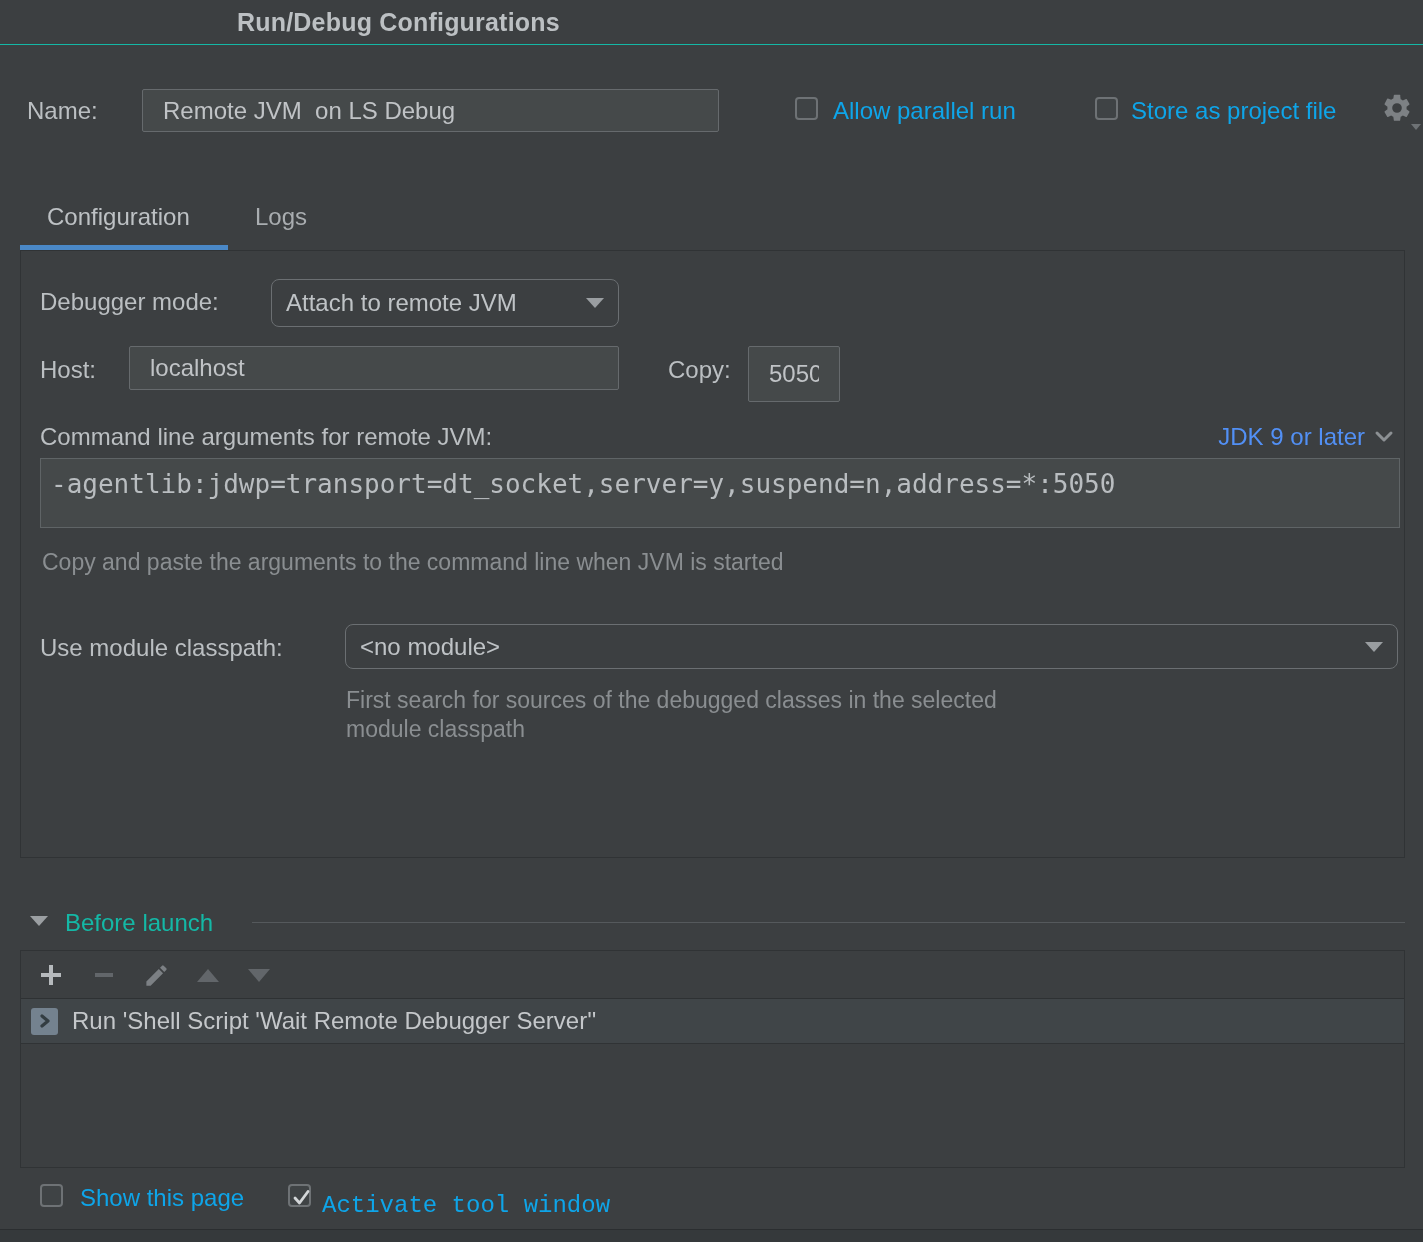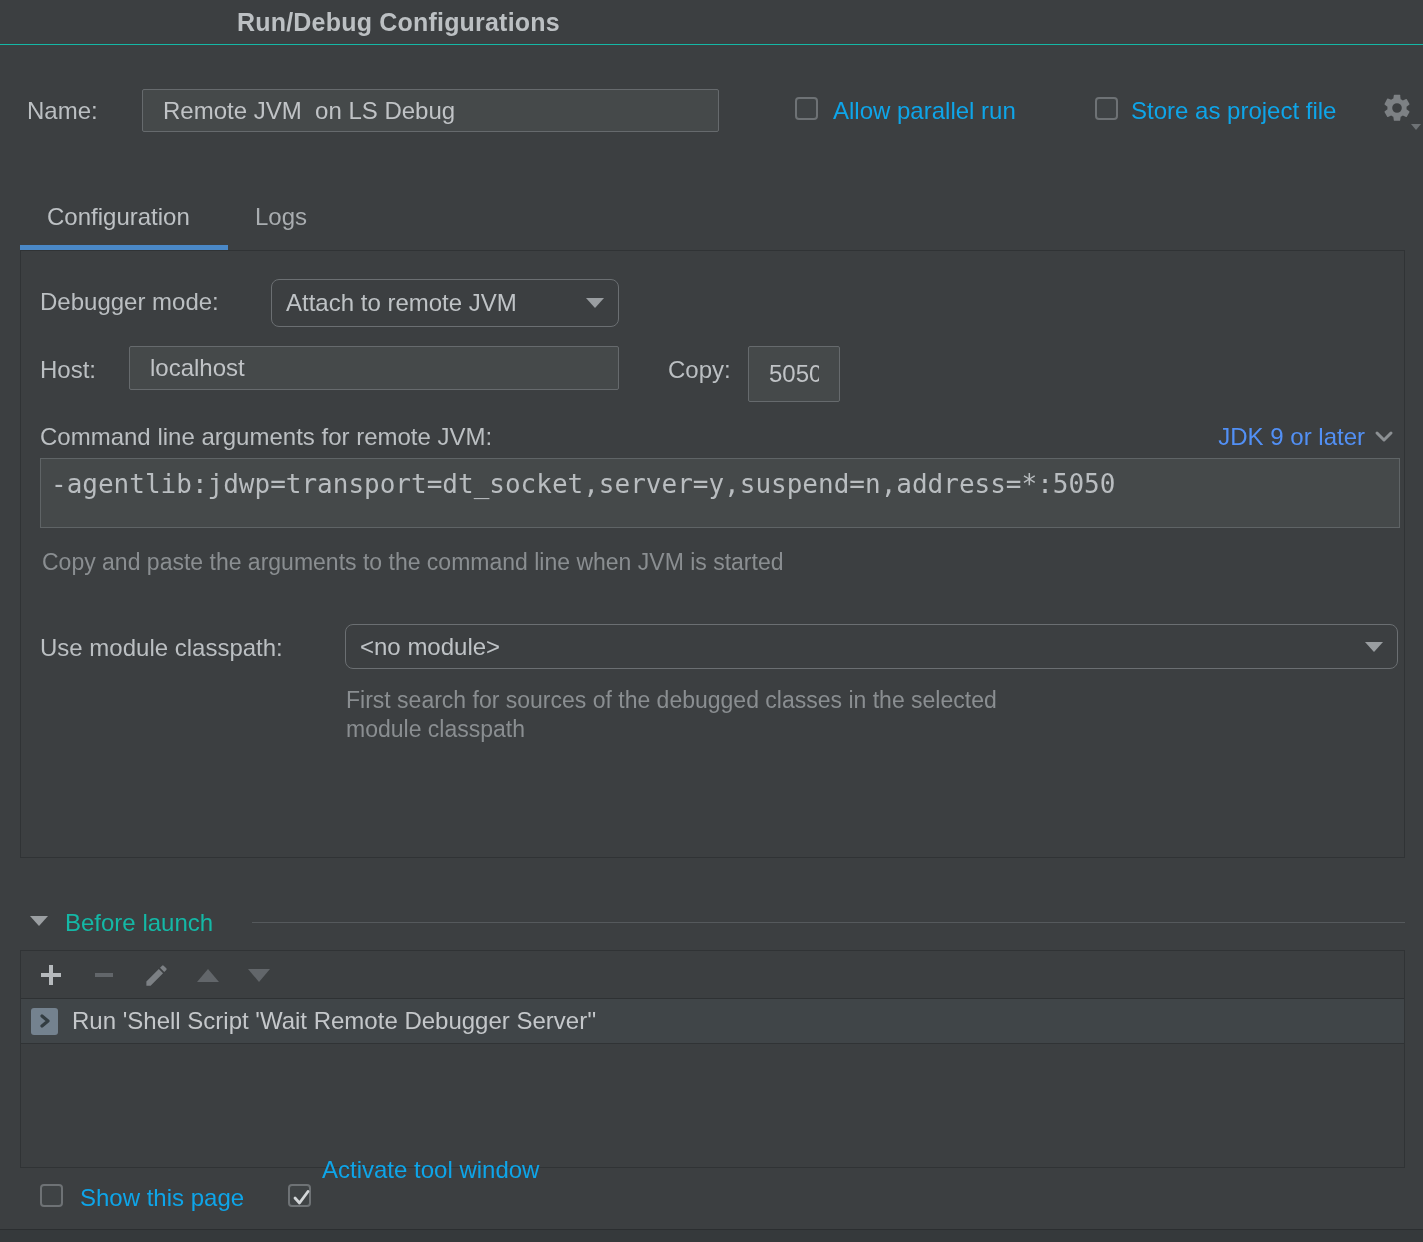--- a/index.html
+++ b/index.html
@@ -198,17 +198,17 @@
   </div>
 
   <div class="checkbox" style="left:40px; top:1184px;"></div>
   <div class="chk-label" style="left:80px; top:1184px;">Show this page</div>
 
   <div class="checkbox checked" style="left:288px; top:1184px;">
     <svg width="21" height="21" viewBox="0 0 21 21">
       <polyline points="4,11 8.5,16 17,4.5" fill="none" stroke="#d3d6d8" stroke-width="2.8" stroke-linecap="round" stroke-linejoin="round"></polyline>
     </svg>
   </div>
-  <div class="chk-label" style="left:322px; top:1156px;">Activate tool window</div>
+  <div class="chk-label" style="left:322px; top:1192px;font-family:Liberation Mono, monospace;">Activate tool window</div>
 
   <div class="footer-edge"></div>
 
 </div>
 
 </body></html>

